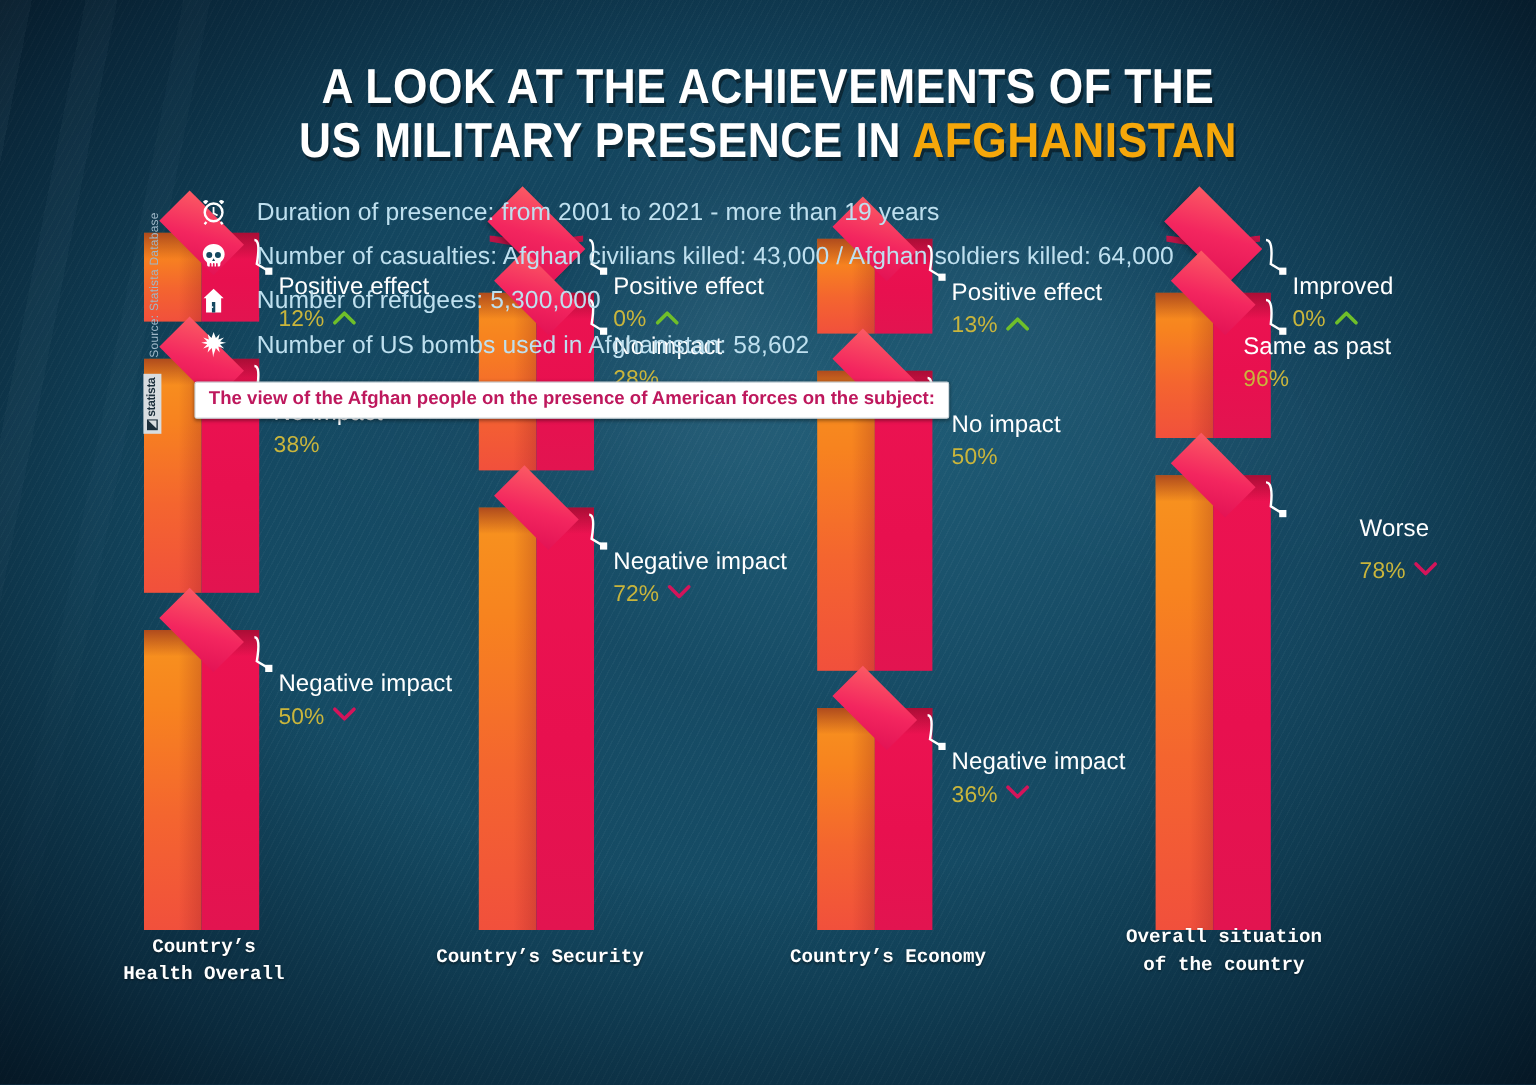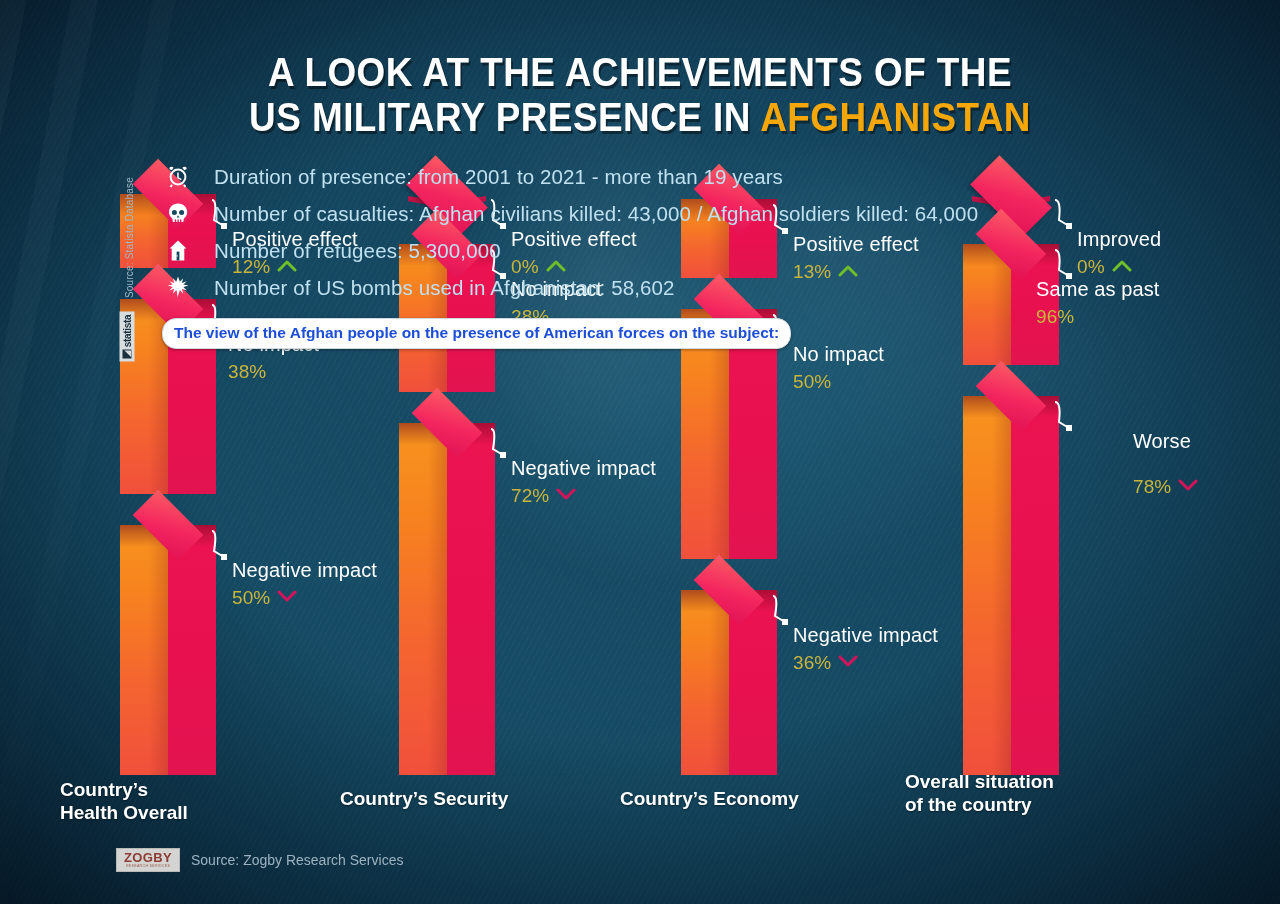--- a/index.html
+++ b/index.html
@@ -76,24 +76,24 @@
 
   
   #bullets{position:absolute;left:158px;top:158px;z-index:6;}
   .brow{display:flex;align-items:center;height:37px;gap:16px;}
   .brow .bico{width:40px;flex:0 0 40px;display:flex;align-items:center;justify-content:center;}
   .brow .btxt{font-size:20.5px;color:#bfe0ef;letter-spacing:.1px;white-space:nowrap;}
 
   
   #subject{
     position:absolute;left:162px;top:318px;z-index:6;
-    background:#ffffff;border:1px solid #cfd9de;border-radius:14px;
+    background:#ffffff;border:1px solid #cfd9de;border-radius:2px;
     padding:5px 11px 6px 11px;
     font-family:"Liberation Sans Narrow","Liberation Sans",sans-serif;
-    font-weight:bold;font-size:15.5px;color:#1d4ed8;white-space:nowrap;
+    font-weight:bold;font-size:15.5px;color:#be185d;white-space:nowrap;
     box-shadow:0 1px 3px rgba(0,0,0,.35);
   }
 
   
   #chart{position:absolute;left:0;top:0;width:1280px;height:904px;z-index:5;}
 
   .block{position:absolute;}
   .block .top{
     position:absolute;left:0;top:0;width:100%;height:38px;
   }
@@ -137,23 +137,23 @@
 
   
   .lead{position:absolute;}
   .lead svg{display:block;overflow:visible;}
   .lbl{position:absolute;white-space:nowrap;}
   .lbl .t{font-size:20px;color:#ffffff;letter-spacing:.1px;display:block;}
   .lbl .v{font-size:19px;color:#c9b53c;letter-spacing:.1px;display:inline-block;vertical-align:middle;}
   .lbl .chev{display:inline-block;vertical-align:middle;margin-left:7px;}
 
   .cap{
-    position:absolute;text-align:left;
-    font-family:Liberation Sans, sans-serif;
-    font-weight:bold;font-size:19px;line-height:23px;color:#ffffff;
+    position:absolute;text-align:center;
+    font-family:Liberation Mono, monospace;
+    font-weight:bold;font-size:16px;line-height:23px;color:#ffffff;
     text-shadow:0 1px 2px rgba(0,0,0,.45);
   }
 
   
   #footer{position:absolute;left:116px;top:848px;display:flex;align-items:center;gap:11px;z-index:6;}
   #zogby{
     width:62px;height:22px;background:#d4d4d2;border:1px solid #b9b9b6;
     display:flex;flex-direction:column;align-items:center;justify-content:center;line-height:1;
   }
   #zogby .z1{font-family:"Liberation Sans Narrow","Liberation Sans",sans-serif;font-weight:bold;font-size:13px;color:#8d3b33;letter-spacing:.4px;}
@@ -458,29 +458,22 @@
         </div>
       </div>
       <div class="lead" style="left: 1055px; top: 399.64px; width: 26px; height: 40px;">
         <svg width="26" height="40">
           <path d="M0 2 Q 6.3 2 4 22 L 14 28" fill="none" stroke="#ffffff" stroke-width="2"></path>
           <rect x="11" y="25" width="6" height="6" fill="#ffffff"></rect>
         </svg>
       </div>
       <div class="lbl" style="left: 1133px; top: 429.64px;">
         <span class="t">Worse</span>
-        <span style="display:block;margin-top:23px;"><span class="v">78%</span><span class="chev"><svg width="20" height="13" viewBox="0 0 20 13">
+        <span style="display:block;margin-top:13px;"><span class="v">78%</span><span class="chev"><svg width="20" height="13" viewBox="0 0 20 13">
               <path d="M2 2 L10 10 L18 2" fill="none" stroke="#d4145a" stroke-width="3" stroke-linecap="round" stroke-linejoin="round"></path>
             </svg></span></span>
       </div>
       <div class="cap" style="left: 905px; top: 770px; width: 230px;"><span>Overall situation</span><br><span>of the country</span></div>
     </div>
 
-  <div id="footer">
-    <div id="zogby">
-      <span class="z1">ZOGBY</span>
-      <span class="z2">RESEARCH SERVICES</span>
-    </div>
-    <span id="srcTxt">Source: Zogby Research Services</span>
-  </div>
 
   <div id="vignette"></div>
 </div>
 
 </body></html>

